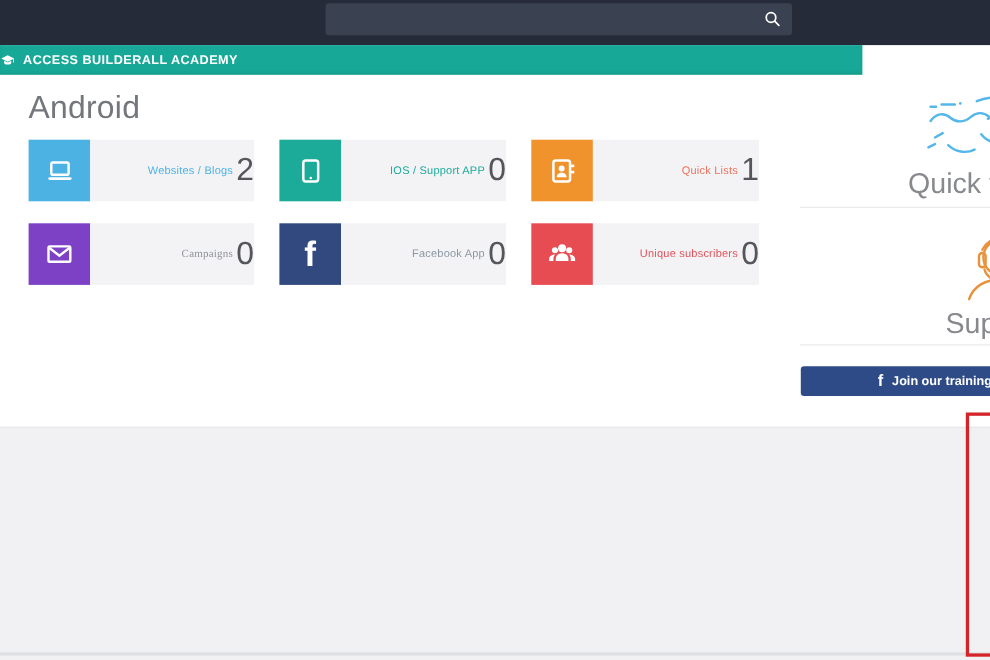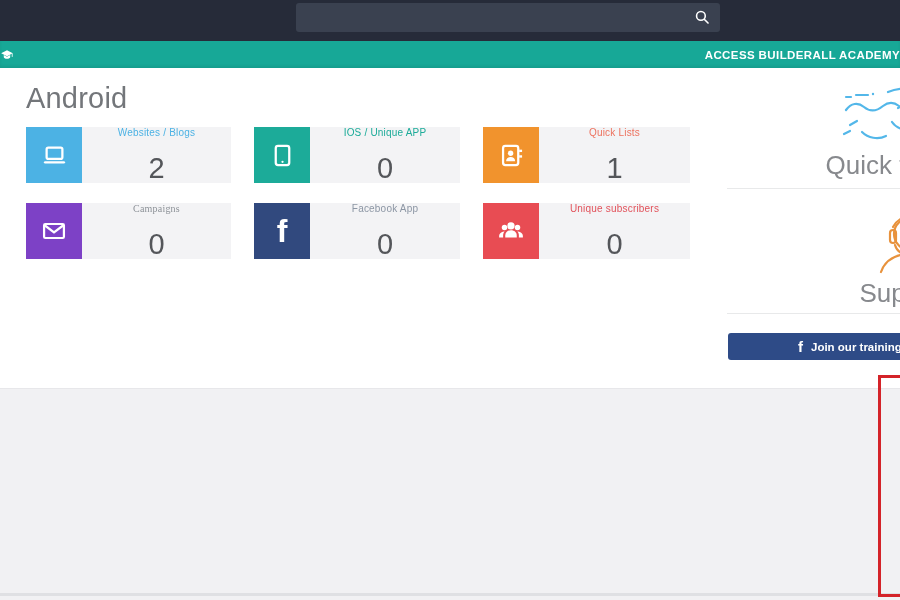--- a/index.html
+++ b/index.html
@@ -11,39 +11,39 @@
   .navbar{position:absolute;left:0;top:0;width:900px;height:41px;background:#262b39;}
   .search-wrap{position:absolute;left:296px;top:3px;width:424px;height:29px;}
   .search-input{
     width:100%;height:100%;box-sizing:border-box;border:none;outline:none;
     background:#3a4150;border-radius:3px;color:#dfe3ea;font-size:13px;
     padding:0 36px 0 10px;font-family:"Liberation Sans",sans-serif;
   }
   .search-icon{position:absolute;right:8px;top:5px;width:19px;height:19px;color:#ffffff;cursor:pointer;}
   
   .banner{
-    position:absolute;left:0;top:41px;width:900px;height:27px;background:#17a897;
-    display:flex;align-items:center;justify-content:space-between;gap:7px;
+    position:absolute;left:0;top:41px;width:784px;height:27px;background:#17a897;
+    display:flex;align-items:center;justify-content:flex-start;gap:7px;
     color:#ffffff;font-size:11.5px;font-weight:600;letter-spacing:.4px;
     box-shadow:inset 0 -2px 3px rgba(0,0,0,.07);cursor:pointer;
   }
   .banner svg{display:block;}
   
   .summary-title{position:absolute;left:26px;top:82px;font-size:29px;color:#73767a;letter-spacing:.2px;}
   .cards{
     position:absolute;left:26px;top:127px;
     display:grid;grid-template-columns:205px 206px 207px;grid-auto-rows:56px;
     column-gap:23px;row-gap:20px;
   }
   .card{display:flex;cursor:pointer;}
   .card-icon{width:56px;height:56px;flex:none;display:flex;align-items:center;justify-content:center;color:#fff;}
   .card-icon .fb-f{font-size:32px;font-weight:700;color:#fff;line-height:1;}
   .card-body{
-    flex:1;background:#f3f3f5;display:flex;flex-direction:column;
-    align-items:center;justify-content:space-between;gap:3px;
+    flex:1;background:#f3f3f5;display:flex;
+    align-items:center;justify-content:flex-end;gap:3px;
   }
   .card-label{font-size:10px;letter-spacing:.2px;}
   .card-value{font-size:29px;color:#54565a;line-height:1;}
   
   .right-panel{position:absolute;left:727px;top:68px;width:356px;height:320px;}
   .rp-block{position:absolute;left:0;width:356px;text-align:center;cursor:pointer;}
   .rp-icon{display:inline-block;}
   .rp-label{font-size:26px;color:#87898d;white-space:nowrap;}
   .rp-divider{position:absolute;left:0;width:356px;border-top:1px solid #e8e9ea;}
   .fb-button{
@@ -103,21 +103,21 @@
   </div>
 
   <div class="card">
     <div class="card-icon" style="background: rgb(28, 171, 153);">
       <svg viewBox="0 0 24 24" width="27" height="27">
         <rect x="6" y="3.5" width="12" height="17" rx="2" fill="none" stroke="#fff" stroke-width="2"></rect>
         <circle cx="12" cy="17.6" r="1" fill="#fff"></circle>
       </svg>
     </div>
     <div class="card-body">
-      <span class="card-label" style="color: rgb(28, 171, 153);">IOS / Unique APP</span>
+      <span class="card-label" style="color: rgb(28, 171, 153);">IOS / Support APP</span>
       <span class="card-value">0</span>
     </div>
   </div>
 
   <div class="card">
     <div class="card-icon" style="background: rgb(241, 147, 45);">
       <svg viewBox="0 0 24 24" width="27" height="27">
         <rect x="4.5" y="3.5" width="13.5" height="17" rx="2" fill="none" stroke="#fff" stroke-width="2"></rect>
         <circle cx="11.2" cy="10" r="2.4" fill="#fff"></circle>
         <path d="M7.2 17c0-2.2 1.8-3.6 4-3.6s4 1.4 4 3.6z" fill="#fff"></path>

